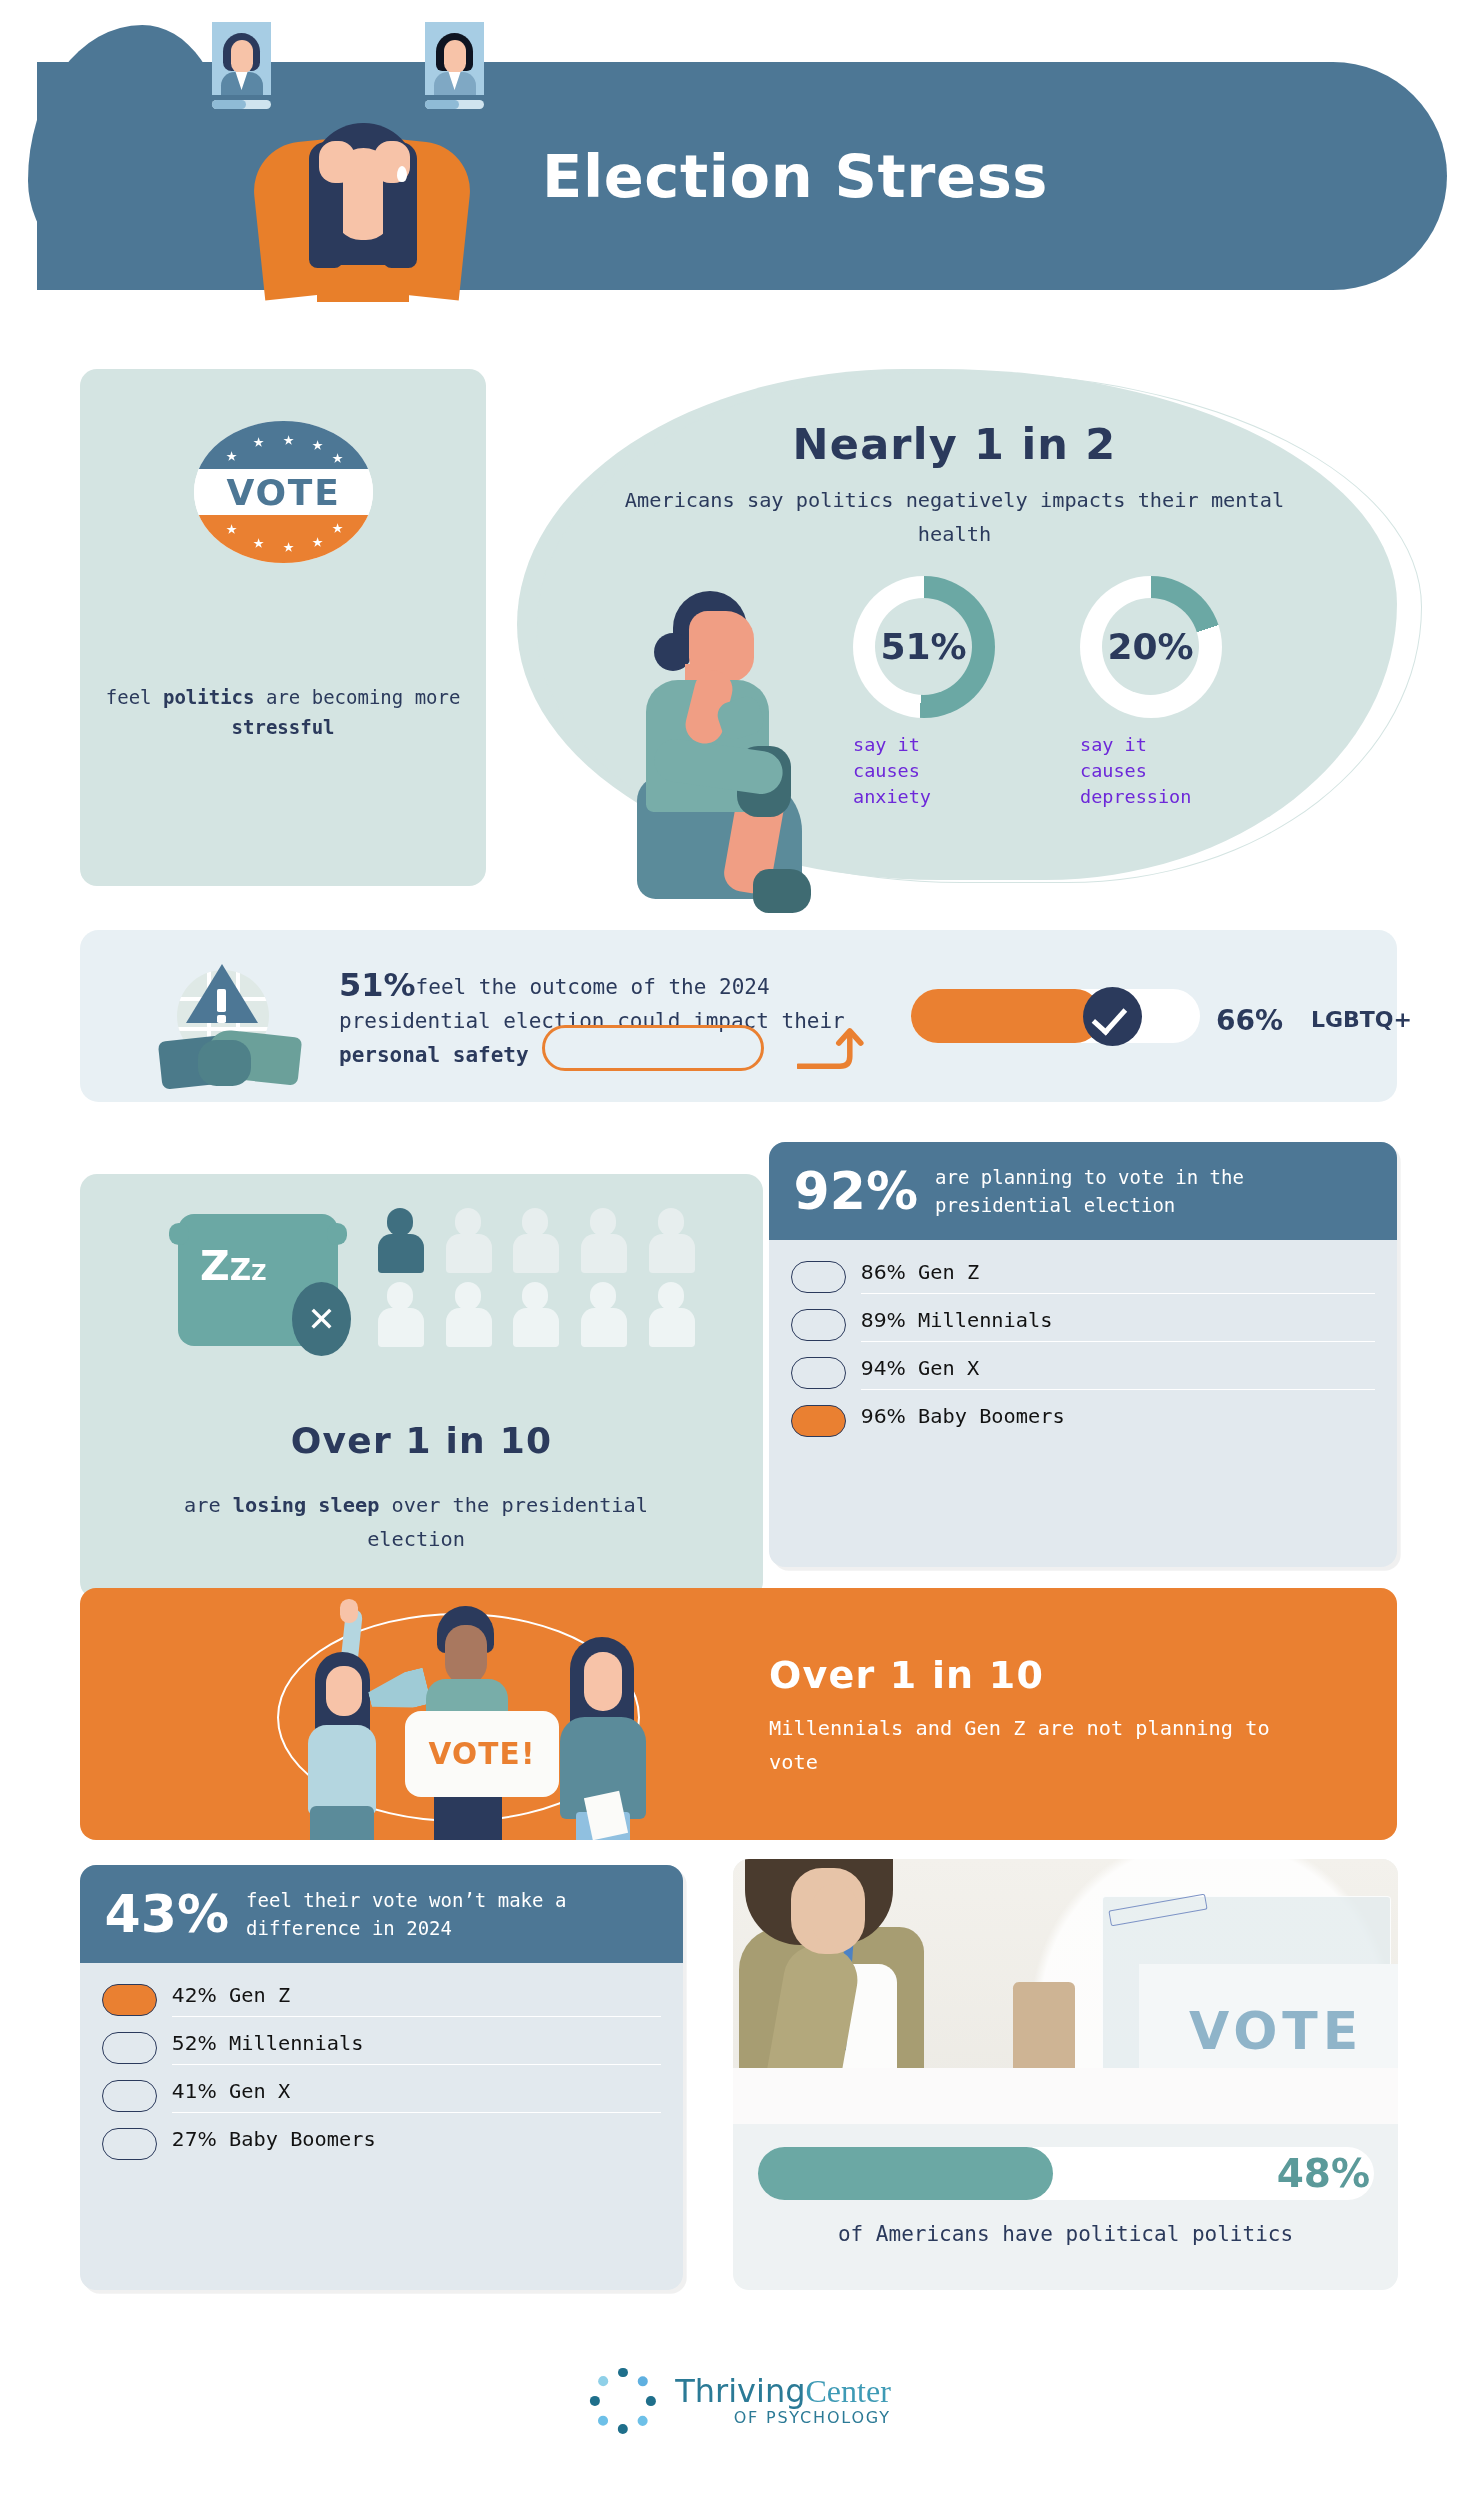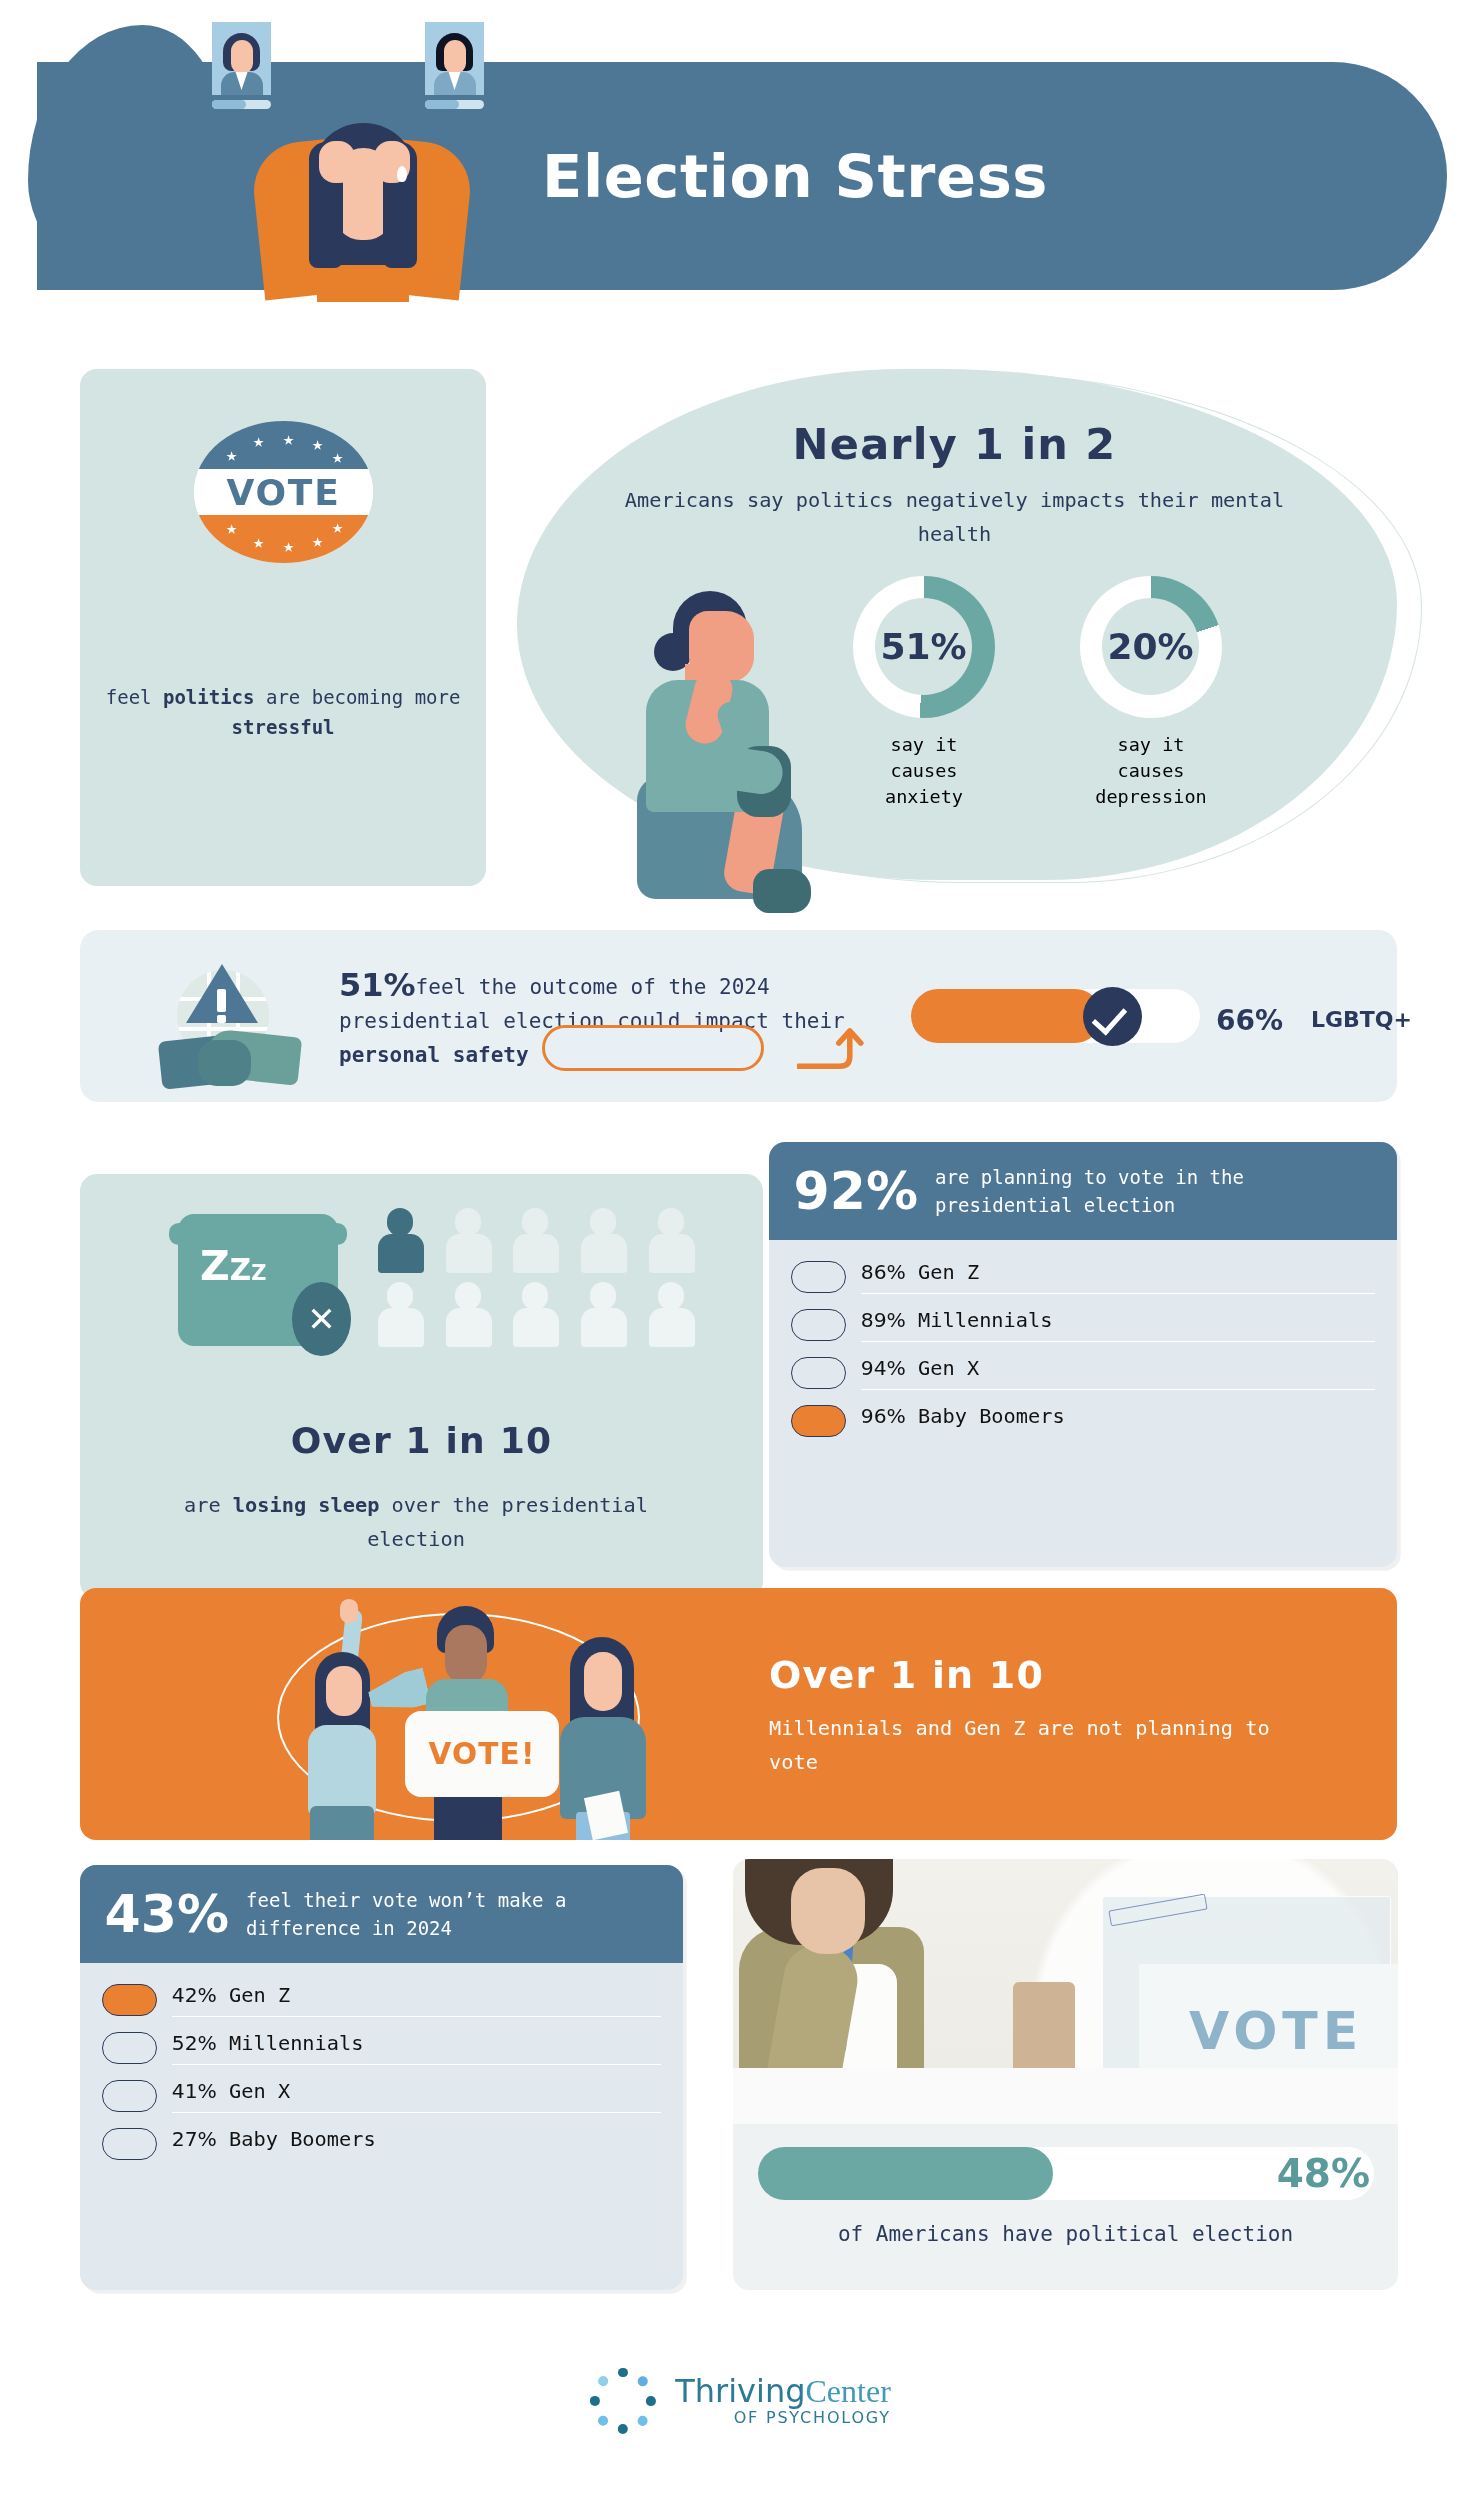--- a/index.html
+++ b/index.html
@@ -132,21 +132,21 @@
     background:#3f6b72; border-radius:16px 21px 18.5px 16px; }
 
   
   .donut-wrap { position:absolute; width:142px; }
   .donut { position:relative; width:142px; height:142px; border-radius:50%; }
   .donut .hole { position:absolute; left:22px; top:22px; width:97px; height:97px;
     border-radius:50%; background:#d4e4e2;
     display:flex; align-items:center; justify-content:center; }
   .donut .hole span { font-family:"DejaVu Sans", sans-serif; font-weight:bold;
     font-size:36px; color:#2b3a5c; }
-  .donut-lbl { margin-top:13.5px; text-align:center; font-size:18.5px; color:#000000;
+  .donut-lbl { margin-top:13.5px; font-size:18.5px; color:#6d28d9;
     line-height:26px; }
   .d51 { left:853px; top:576px; }
   .d20 { left:1080px; top:576px; }
 
   
   .safety { left:80px; top:930px; width:1317px; height:172px; border-radius:18.5px; }
   .globe { position:absolute; left:80px; top:34px; width:117px; height:117px; }
   .gl-circle { position:absolute; left:17px; top:6.2px; width:92px; height:92px;
     background:#dfe9e6; border-radius:50%; overflow:hidden; }
   .gl-l { position:absolute; background:#ffffff; }
@@ -639,21 +639,21 @@
       <div class="ph-arm"></div>
       <div class="ph-woman-hair"></div>
       <div class="ph-woman-face"></div>
       <div class="ph-hand"></div>
       <div class="ph-table"></div>
     </div>
     <div class="bar48">
       <div class="bar48-fill"></div>
     </div>
     <div class="lbl48">48%</div>
-    <div class="burnout">of Americans have political election</div>
+    <div class="burnout">of Americans have political politics</div>
   </div>
 
   <div class="footer">
     <div class="logo-mark">
       <div class="petal" style="transform:rotate(0deg);">
           <i style="background:#1f6f8b;"></i>
         </div>
       <div class="petal" style="transform:rotate(45deg);">
           <i style="background:#5fb0e0;"></i>
         </div>

